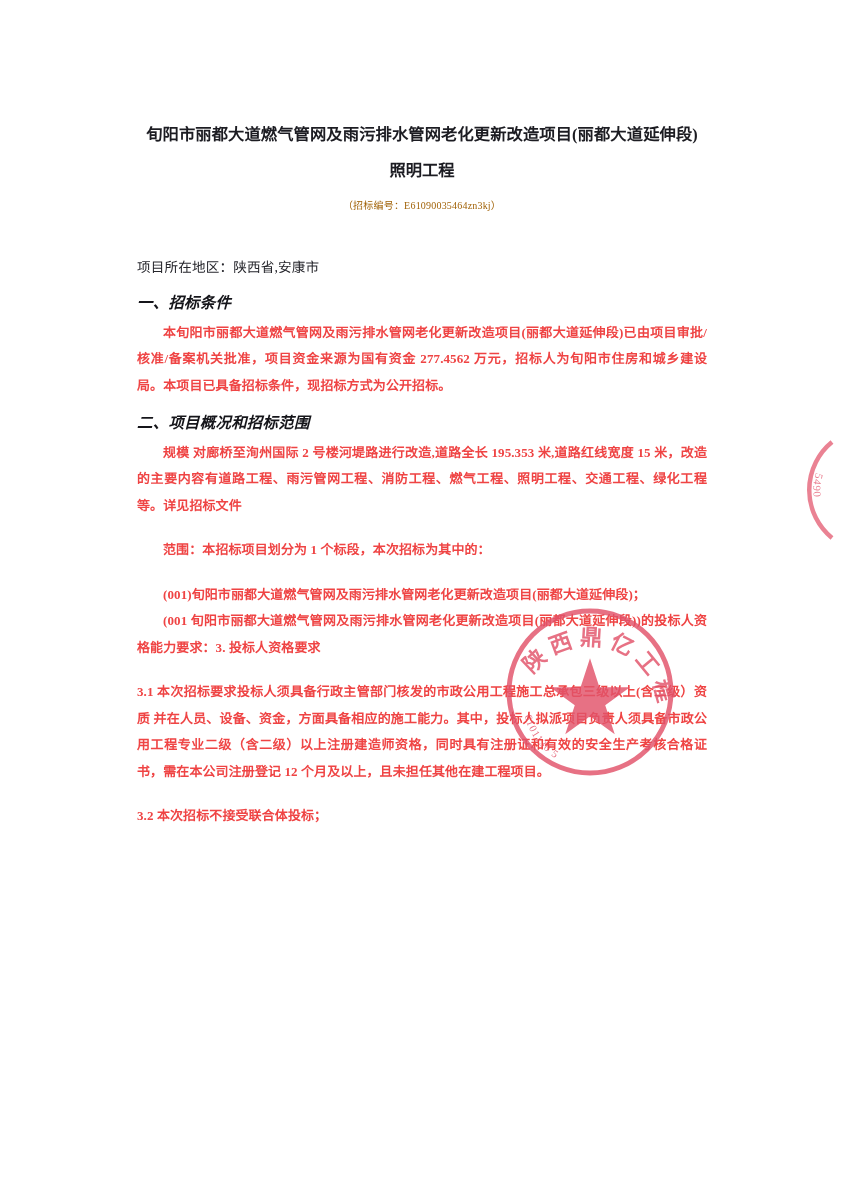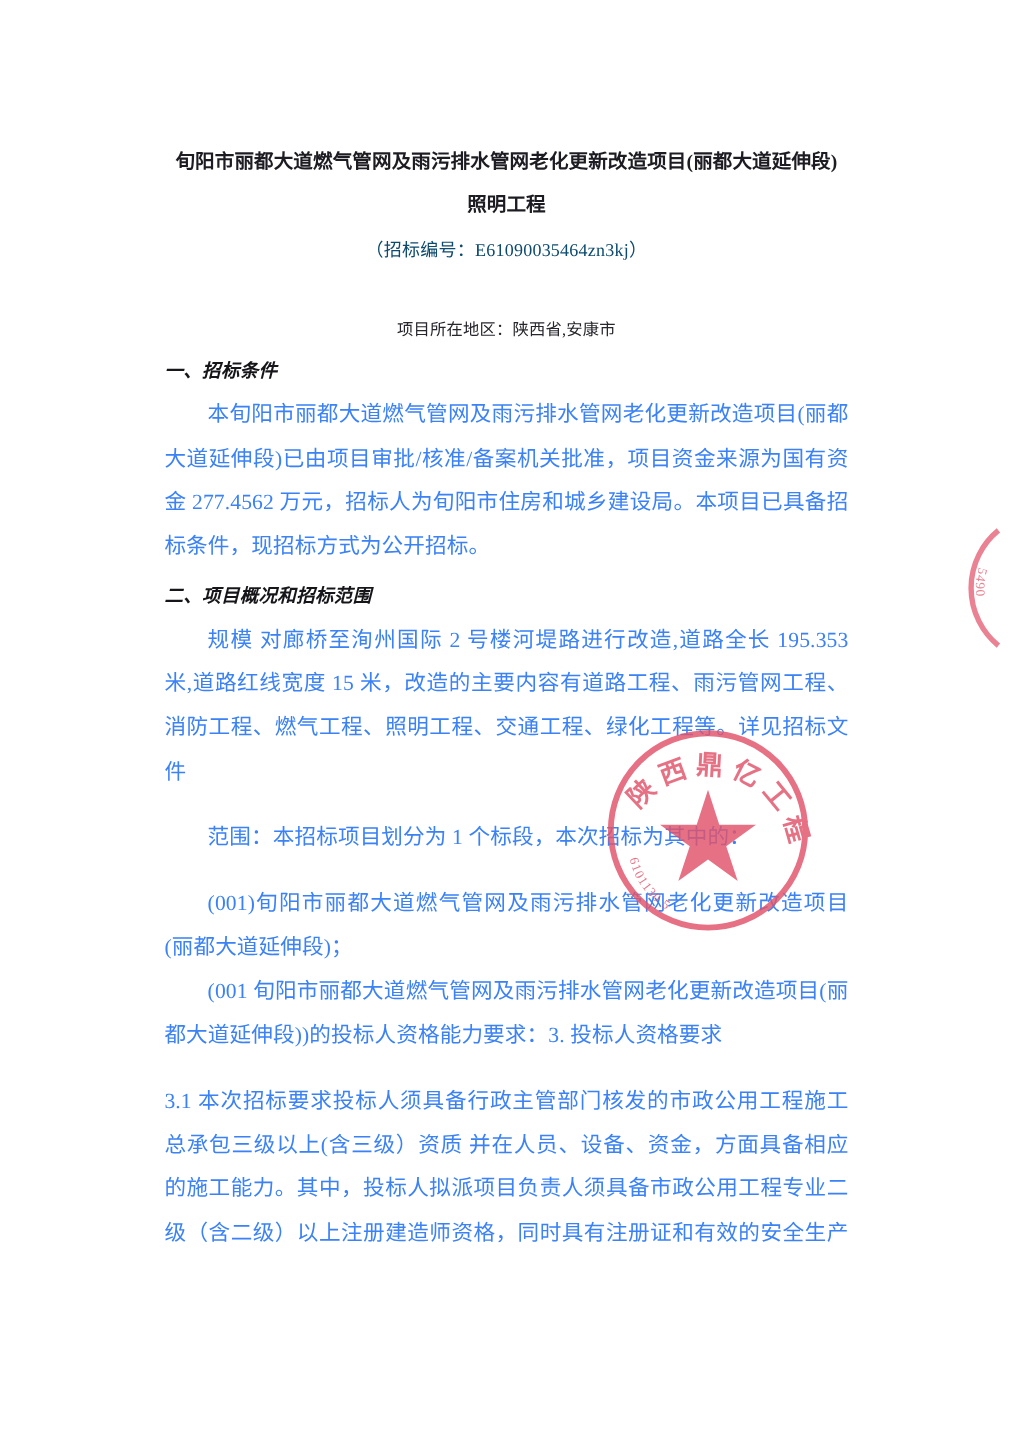--- a/index.html
+++ b/index.html
@@ -41,56 +41,56 @@
     white-space: nowrap;
   }
   .doc-subtitle {
     font-size: 16.3px;
     font-weight: bold;
     color: #1c1c22;
     line-height: 1.5;
     margin-top: 12px;
   }
   .doc-number {
-    font-size: 15px;
-    color: #0c4a6e;
+    font-size: 10px;
+    color: #a16207;
     line-height: 1.5;
     margin-top: 14px;
     letter-spacing: 0.2px;
   }
 
   
   .body-block {
     margin-top: 44px;
   }
   .region-line {
     font-size: 13.6px;
     color: #26262c;
     line-height: 1.62;
     letter-spacing: 0.15px;
-    text-align: center;
   }
   h2.section-heading {
     font-size: 15.4px;
     font-weight: bold;
     color: #15151a;
     margin: 12px 0 4px 0;
     line-height: 1.6;
     letter-spacing: 0.3px;
     font-style: italic;
   }
   p.para {
-    font-size: 18px;
-    color: #3b82f6;
+    font-size: 13px;
+    color: #ef4444;
     line-height: 2.04;
     margin: 0;
     text-align: justify;
     text-justify: inter-ideograph;
     letter-spacing: 0.1px;
     word-break: break-all;
+    font-weight: bold;
   }
   p.indent {
     text-indent: 2em;
   }
   p.tight {
     margin-top: 18px;
   }
 
   
   .seal {

